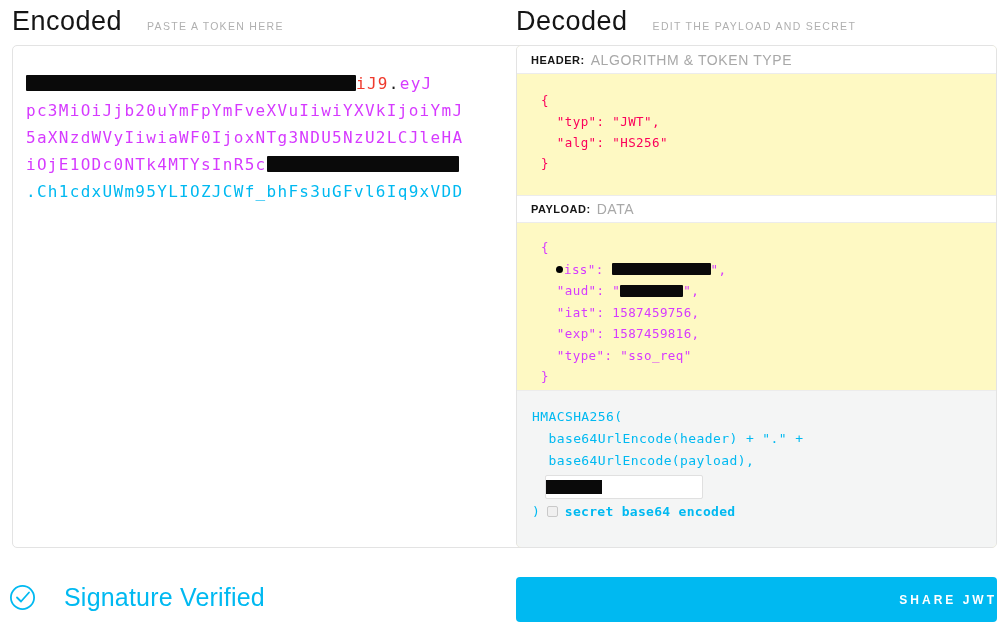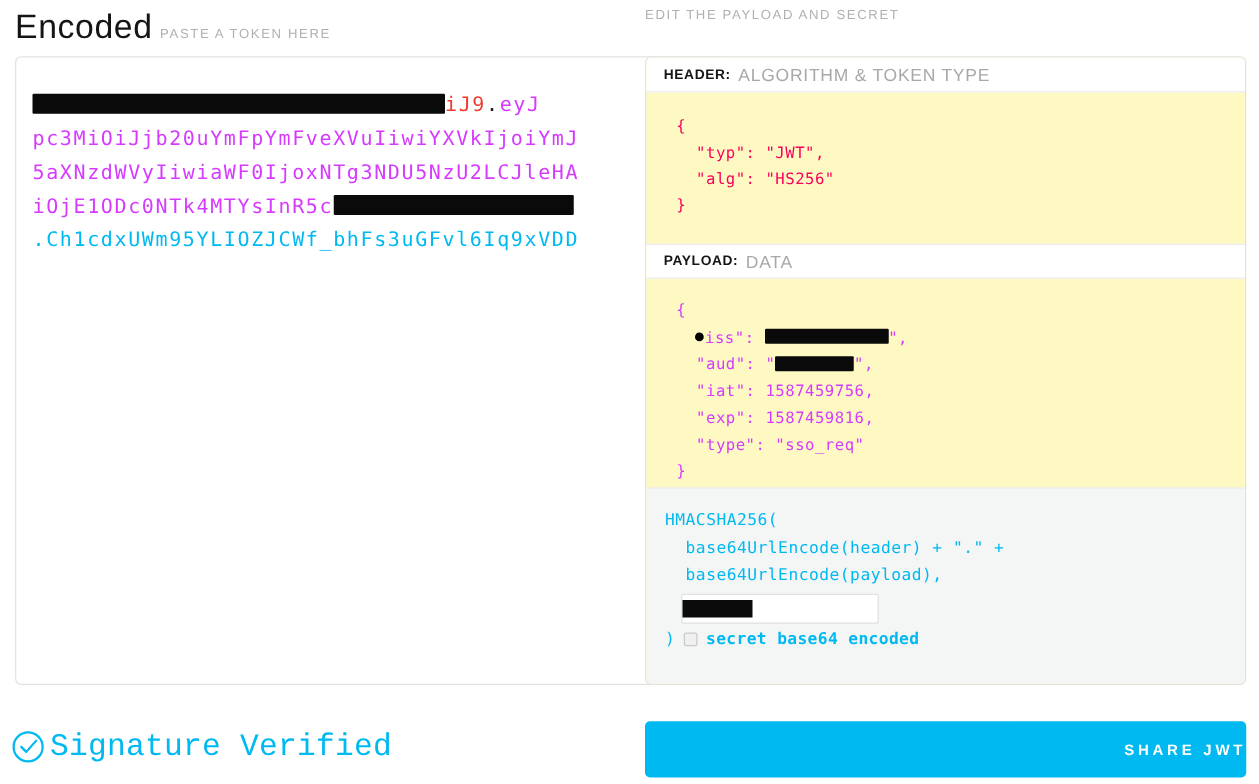--- a/index.html
+++ b/index.html
@@ -1,20 +1,20 @@
 <!DOCTYPE html>
 <html><head>
 <meta charset="utf-8">
 <style>
   * { box-sizing: border-box; margin: 0; padding: 0; }
   html, body { width: 1007px; height: 627px; background: #ffffff; overflow: hidden; }
   body { font-family: "Liberation Sans", sans-serif; position: relative; }
 
   
-  .title-row { position: absolute; top: 6px; display: flex; align-items: baseline; gap: 6px; }
+  .title-row { position: absolute; top: 6px; display: flex; align-items: baseline; gap: 25px; }
   .title-row.left  { left: 12px; }
   .title-row.right { left: 516px; }
   .page-title { font-size: 27px; font-weight: 400; color: #151515; letter-spacing: .5px; }
   .page-subtitle { font-size: 10.5px; color: #b0b0b0; letter-spacing: 1.3px; font-weight: 400; }
 
   
   .token-box {
     position: absolute; left: 12px; top: 45px; width: 570px; height: 503px;
     background: #fff; border: 1px solid #e3e3e3; border-radius: 5px;
     padding: 24px 13px; cursor: text;
@@ -81,21 +81,21 @@
     background: #f0f0f0; border: 1px solid #c9c9c9; border-radius: 2px; cursor: pointer;
   }
   .checkbox-label {
     font-family: "DejaVu Sans Mono", monospace; font-size: 13px;
     font-weight: bold; color: #00b9f1; letter-spacing: .3px; cursor: pointer;
   }
 
   
   .verified-status {
     position: absolute; left: 9px; top: 583px;
-    display: flex; align-items: center; gap: 4px; color: #00b9f1; font-family: Liberation Mono, monospace;
+    display: flex; align-items: center; gap: 28px; color: #00b9f1;
   }
   .verified-status .status-text { font-size: 25px; font-weight: 400; letter-spacing: .2px; }
   .share-btn {
     position: absolute; left: 516px; top: 577px; width: 481px; height: 45px;
     background: #00b9f1; border: none; border-radius: 4px; cursor: pointer;
     color: #ffffff; font-family: "Liberation Sans", sans-serif;
     font-size: 12px; font-weight: bold; letter-spacing: 3px; text-align: right;
   }
 </style>
 </head>
@@ -116,20 +116,21 @@
 
 <div class="verified-status">
   <svg width="27" height="27" viewBox="0 0 27 27">
     <circle cx="13.5" cy="13.5" r="11.6" fill="none" stroke="#00b9f1" stroke-width="1.8"></circle>
     <path d="M8 13.5 L12 17.5 L20 8.5" fill="none" stroke="#00b9f1" stroke-width="1.8" stroke-linecap="round" stroke-linejoin="round"></path>
   </svg>
   <span class="status-text">Signature Verified</span>
 </div>
 
 <div class="title-row right">
+  <span class="page-title">Decoded</span>
   <span class="page-subtitle">EDIT THE PAYLOAD AND SECRET</span>
 </div>
 
 <div class="decoded-box">
 
   <div class="sec-head">
     <span class="sec-label">HEADER:</span>
     <span class="sec-sublabel">ALGORITHM &amp; TOKEN TYPE</span>
   </div>
   <div class="header-json mono">{

